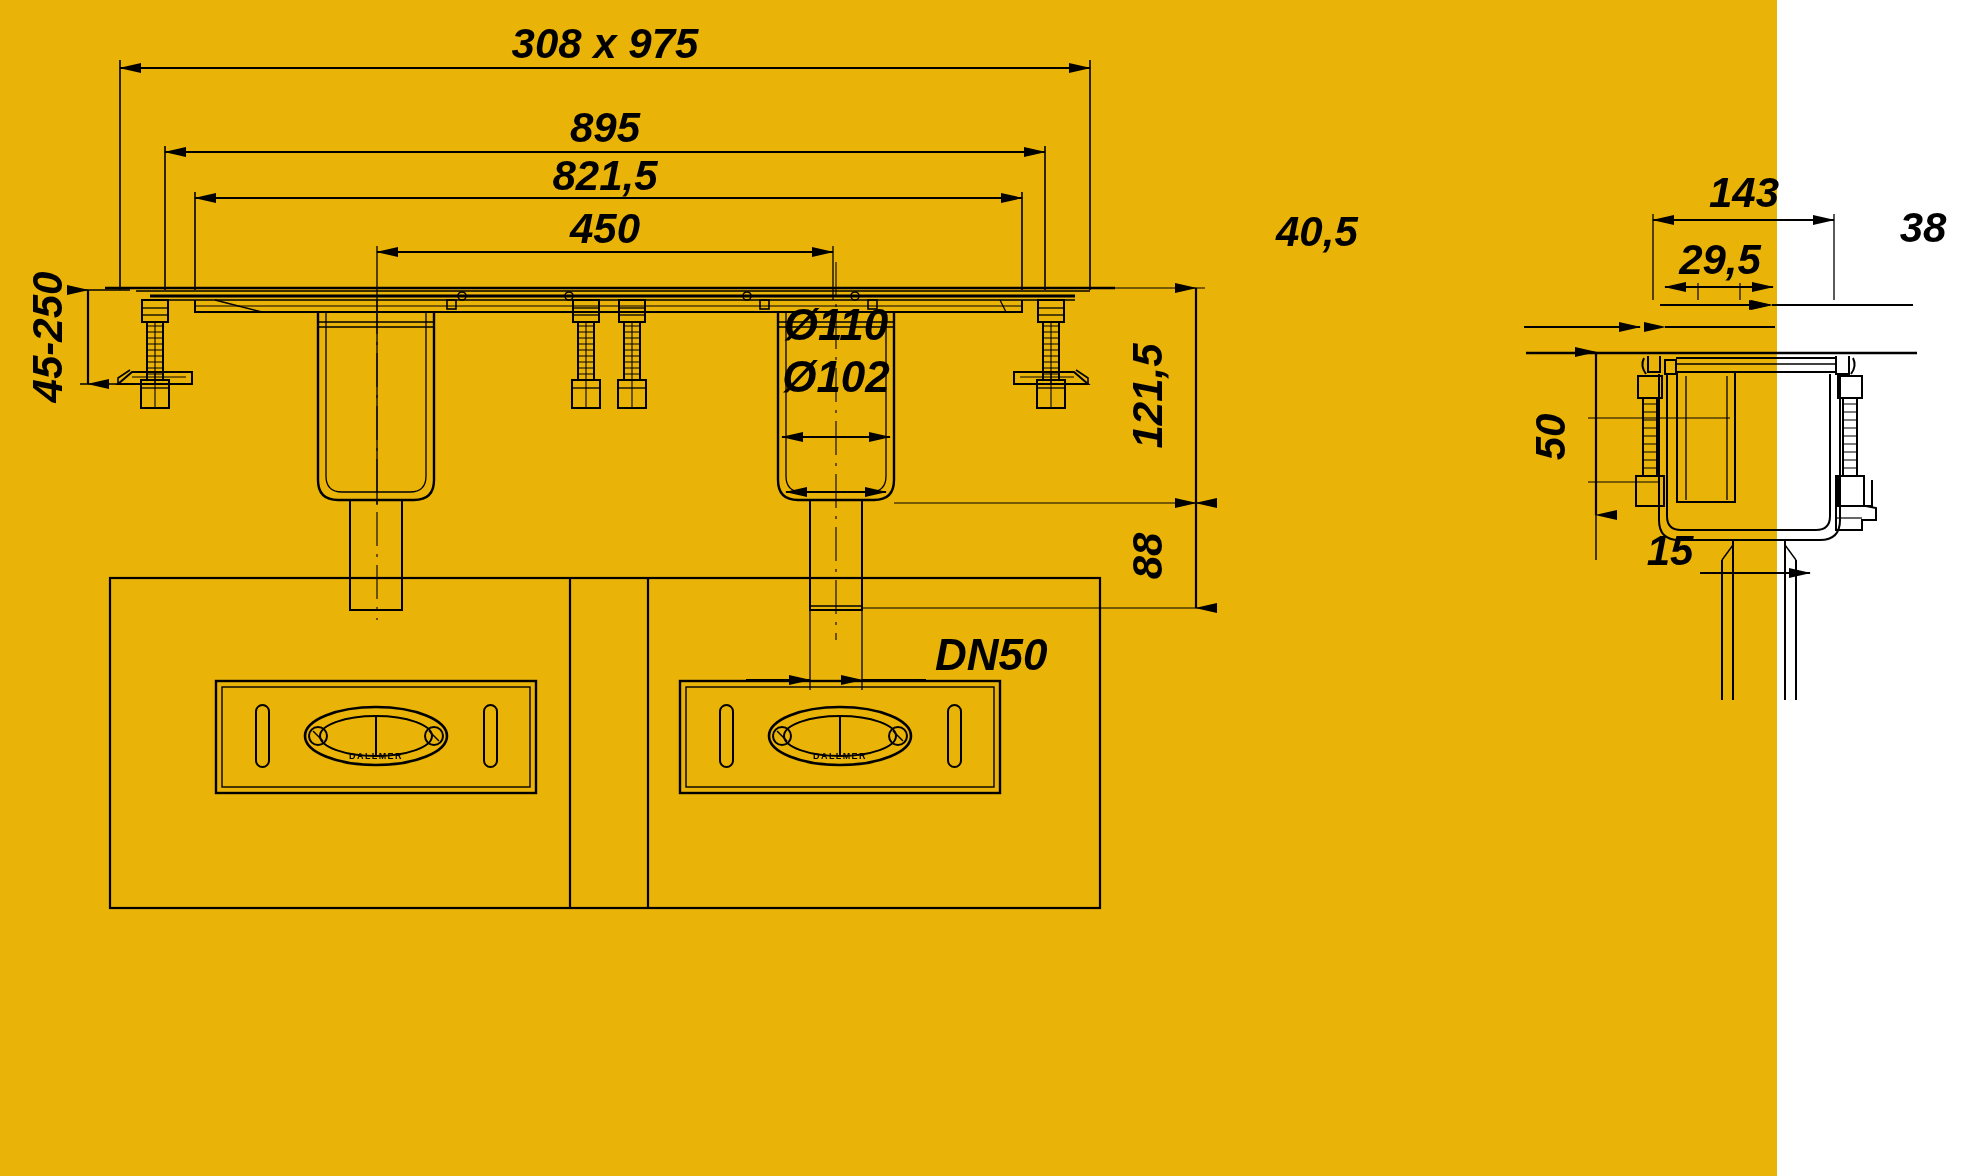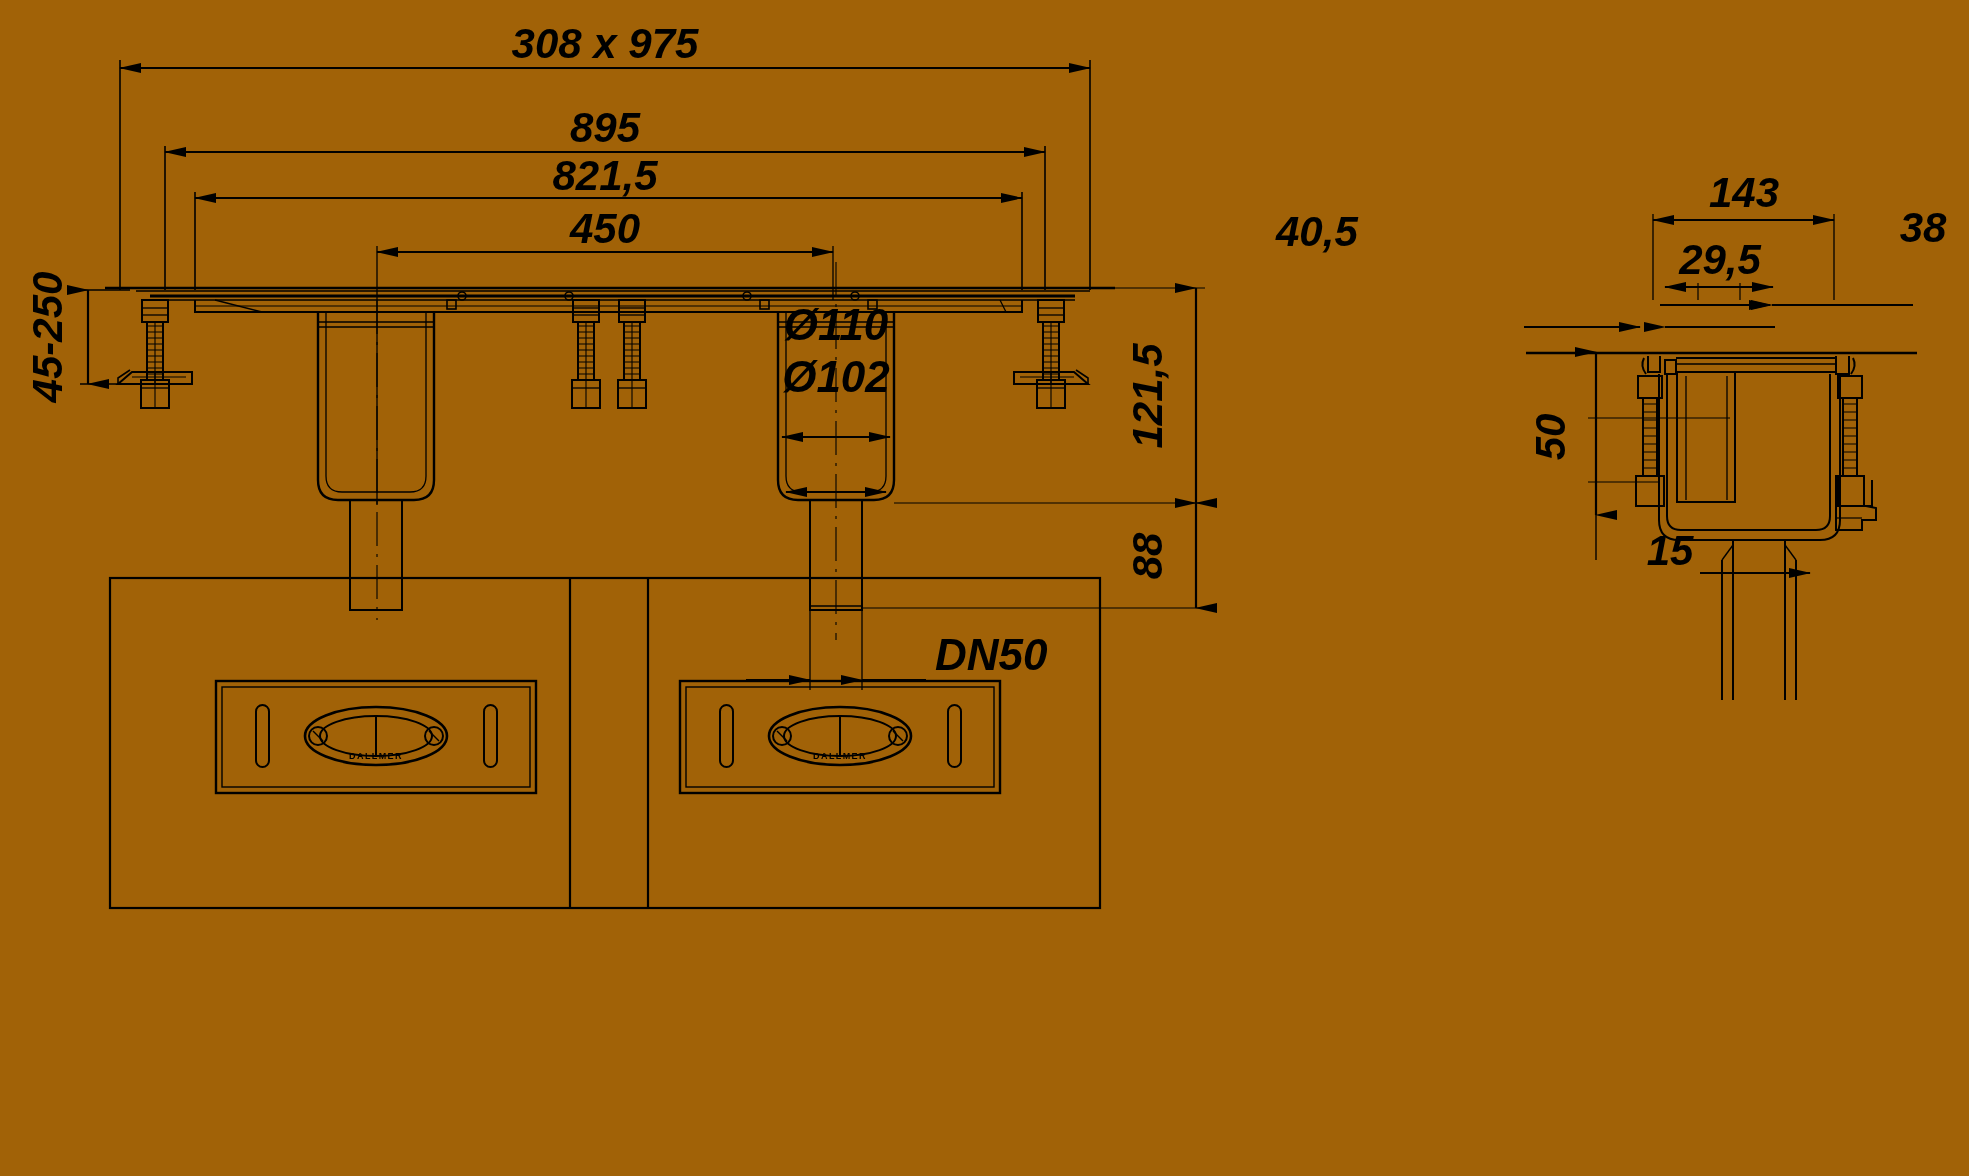--- a/index.html
+++ b/index.html
@@ -1,18 +1,18 @@
 <!DOCTYPE html>
 <html><head>
 <meta charset="utf-8">
 <style>
   html,body{margin:0;padding:0;background:#ffffff;}
   body{width:1969px;height:1176px;overflow:hidden;
        font-family:"Liberation Sans", sans-serif;}
-  #stage{position:relative;width:1969px;height:1176px;background:#a16207;text-align:center;}
+  #stage{position:relative;width:1777px;height:1176px;background:#eab308;text-align:center;}
   svg{display:block;}
   .dimtext{font-family:"Liberation Sans", sans-serif;font-style:italic;font-weight:700;fill:#000;}
 </style>
 </head>
 <body>
 
 <div id="stage">
 <svg width="1969" height="1176" viewBox="0 0 1969 1176" xmlns="http://www.w3.org/2000/svg">
 
   <defs>

